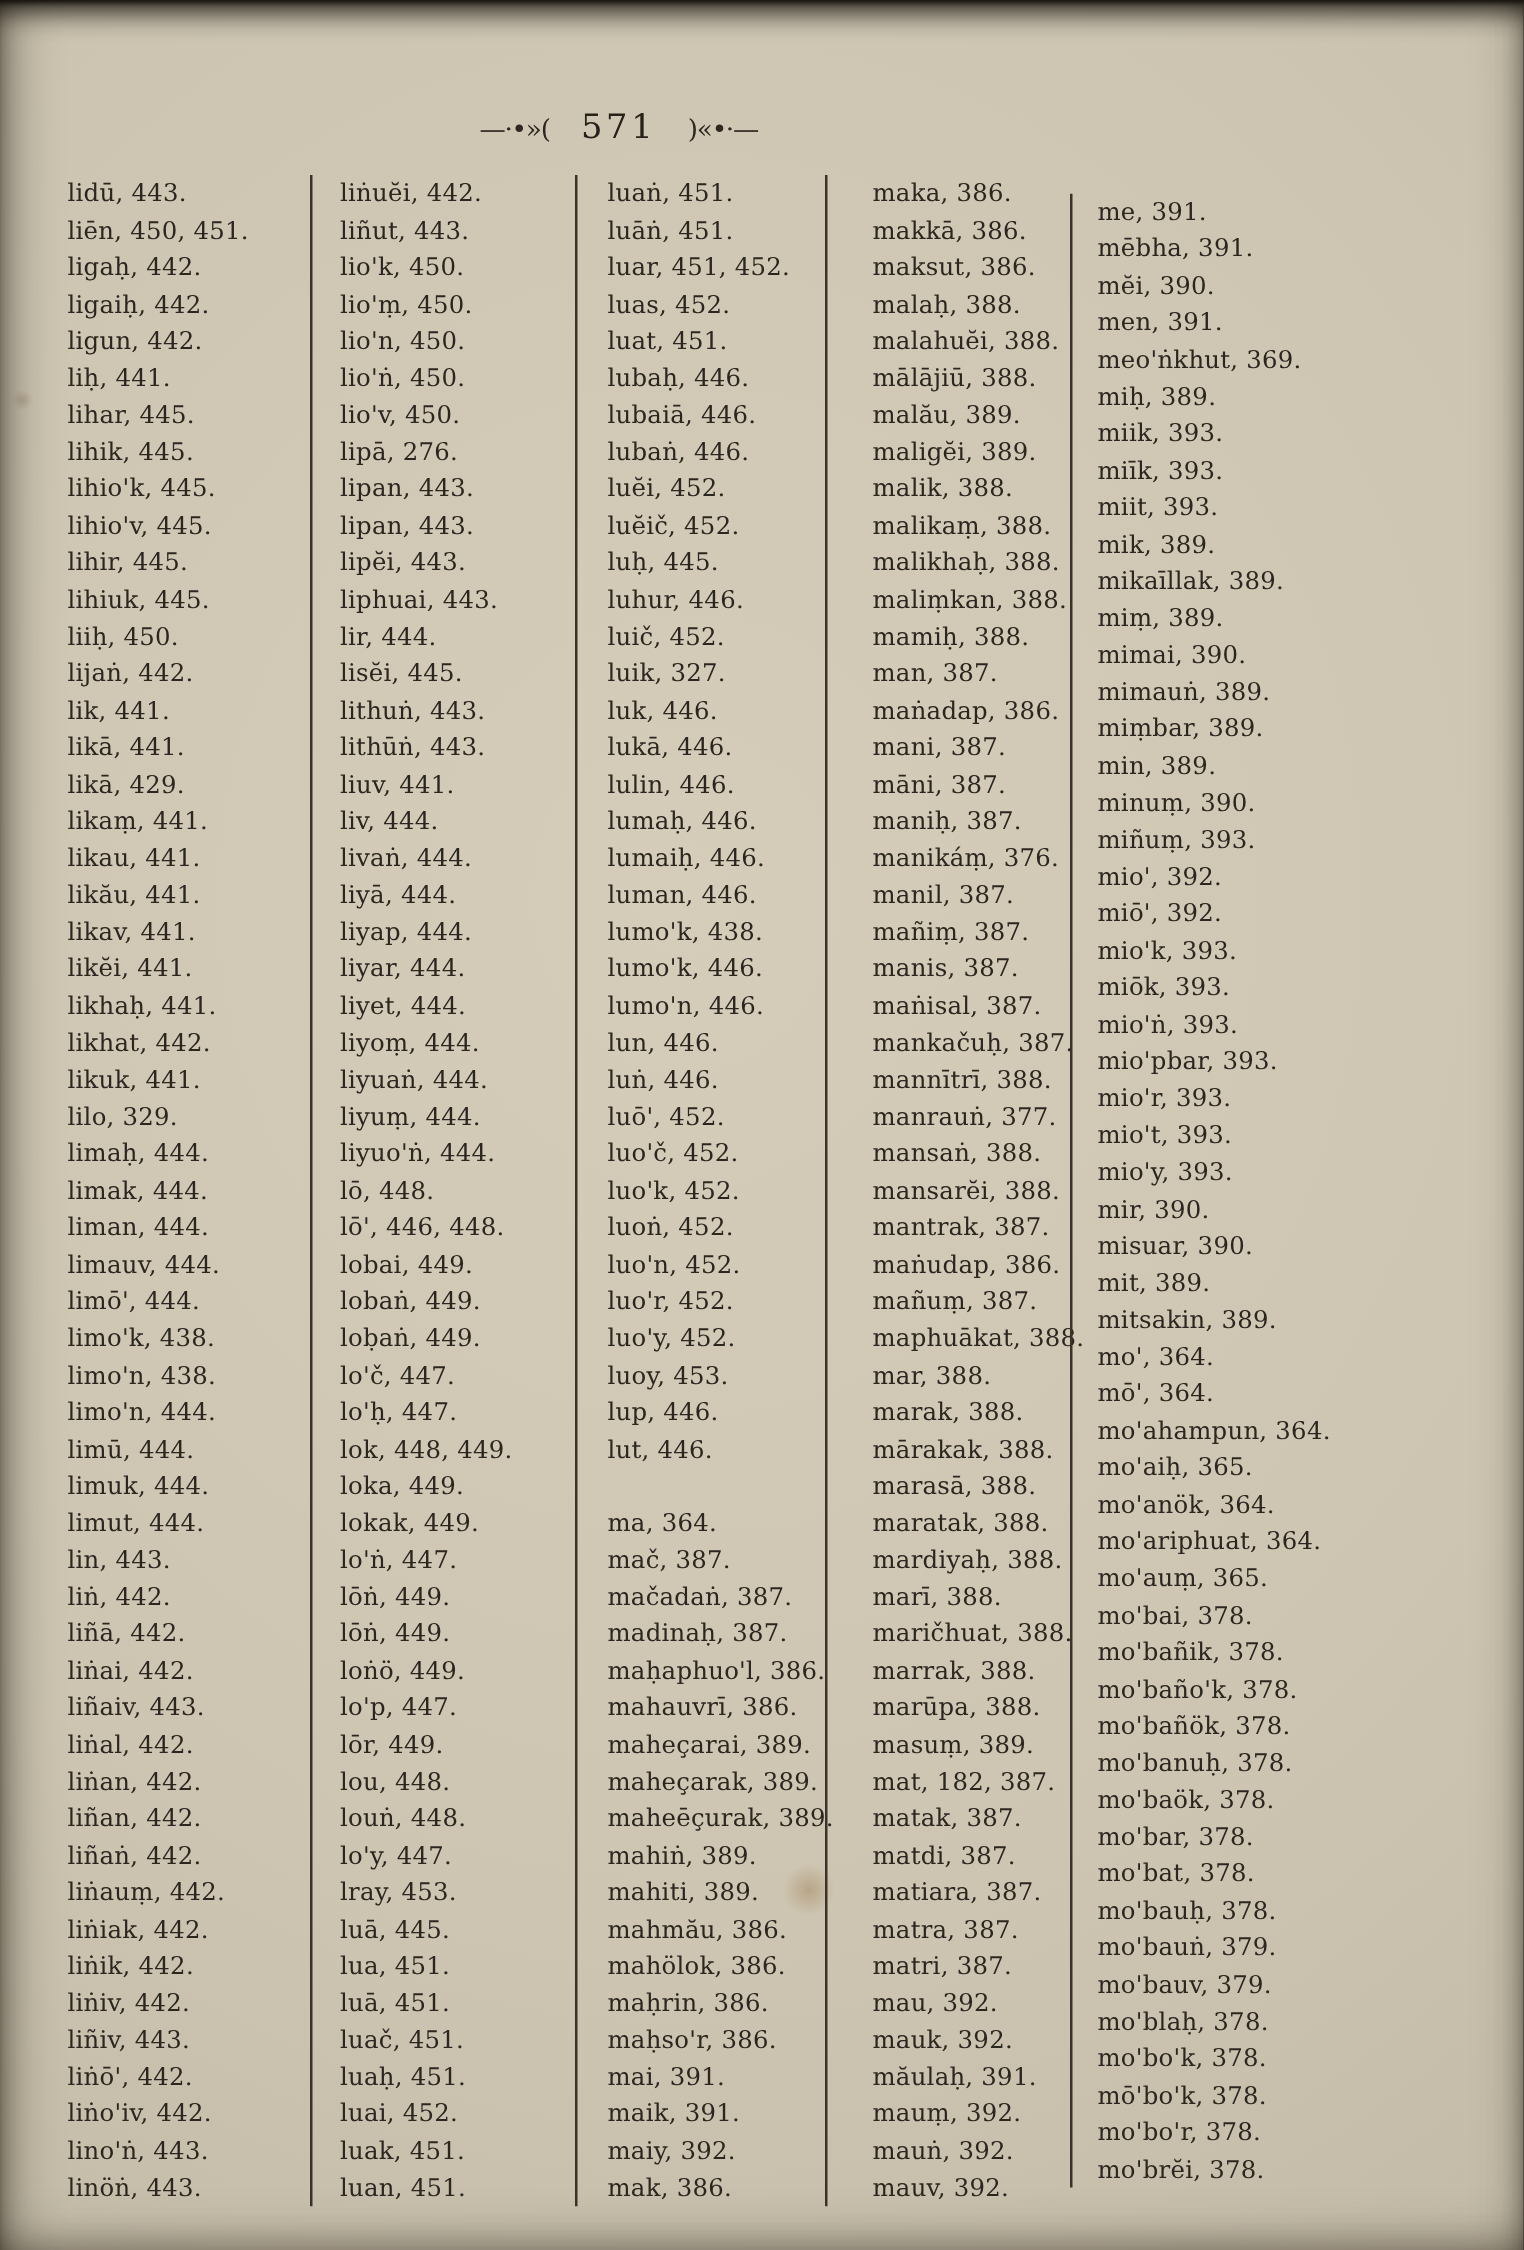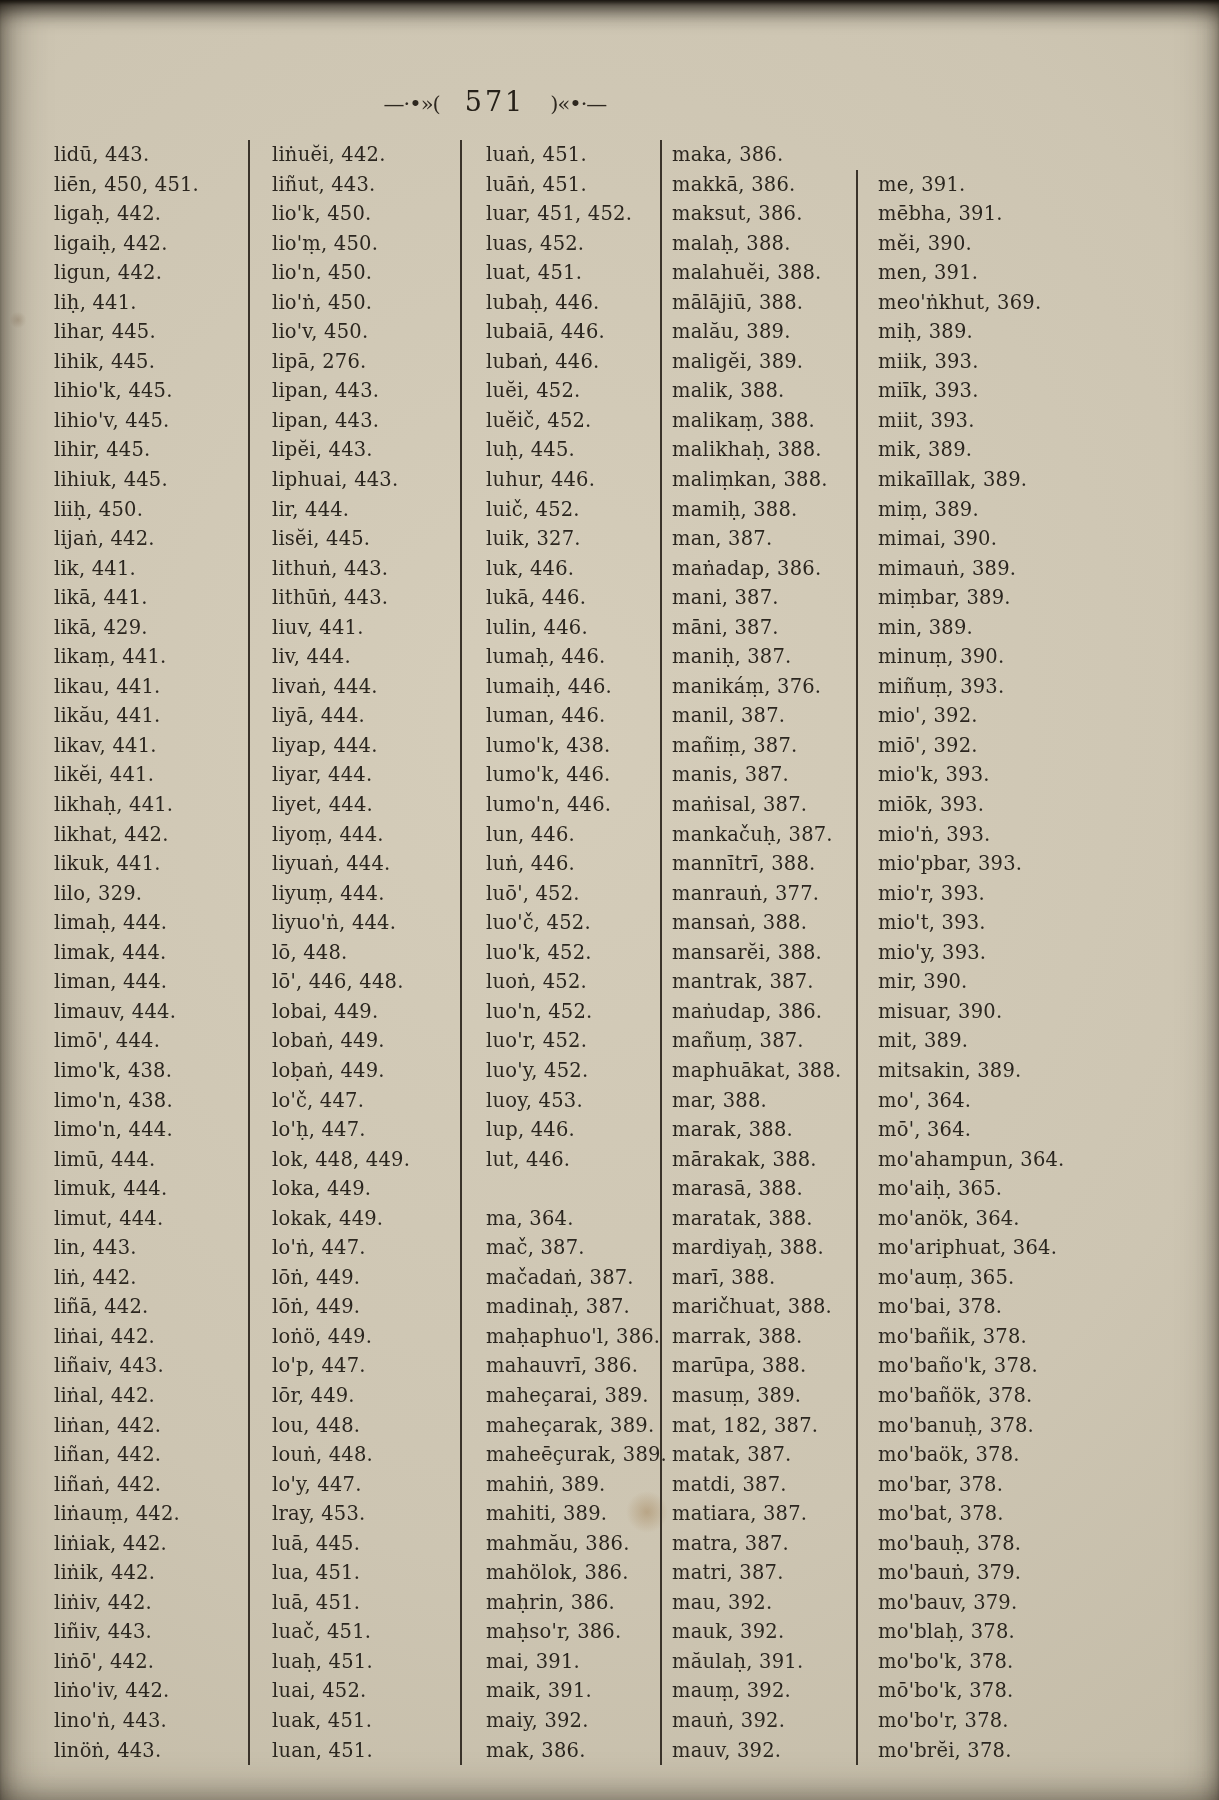--- a/index.html
+++ b/index.html
@@ -28,28 +28,28 @@
     font-size:25px;
     letter-spacing:1px;
     color:#262119;
     white-space:nowrap;
   }
   .page-header .orn { font-size:21px; letter-spacing:-1px; color:#2e2820; }
   .page-header .pgnum { margin:0 25px; font-size:27px; letter-spacing:3px; }
   .columns {
     position:absolute; top:140px; left:54px;
     display:flex;
-    align-items:flex-end;
+    align-items:center;
   }
   .col { box-sizing:border-box; }
   .col + .col { border-left:2px solid #3a332a; }
   .col1 { width:194px; }
   .col2 { width:212px; padding-left:22px; }
   .col3 { width:200px; padding-left:24px; }
-  .col4 { width:196px; padding-left:10px; }
+  .col4 { width:196px; padding-left:36px; }
   .col5 { width:240px; padding-left:20px; }
   .entry {
     font-size:19.5px;
     line-height:29.55px;
     min-height:29.55px;
     white-space:nowrap;
     letter-spacing:0.2px;
   }
 </style>
 </head>

